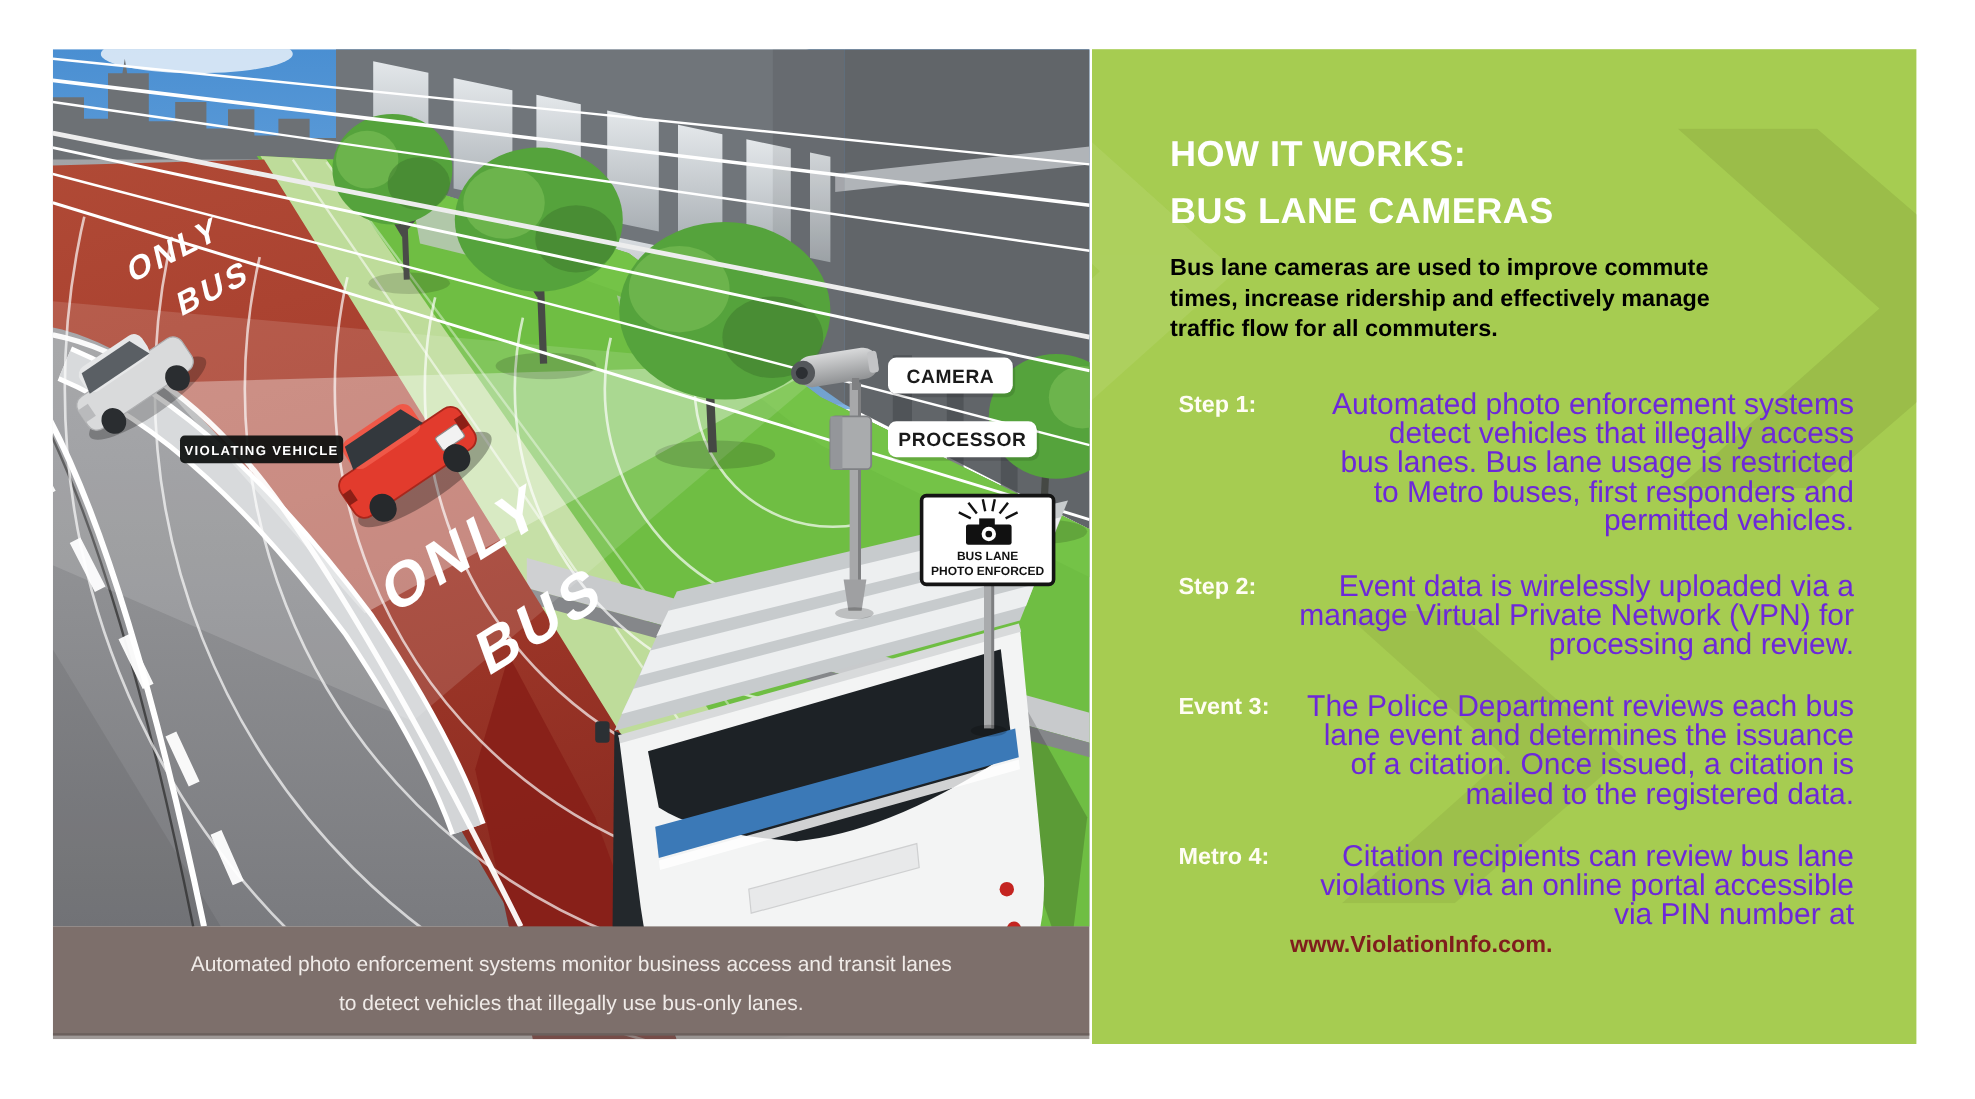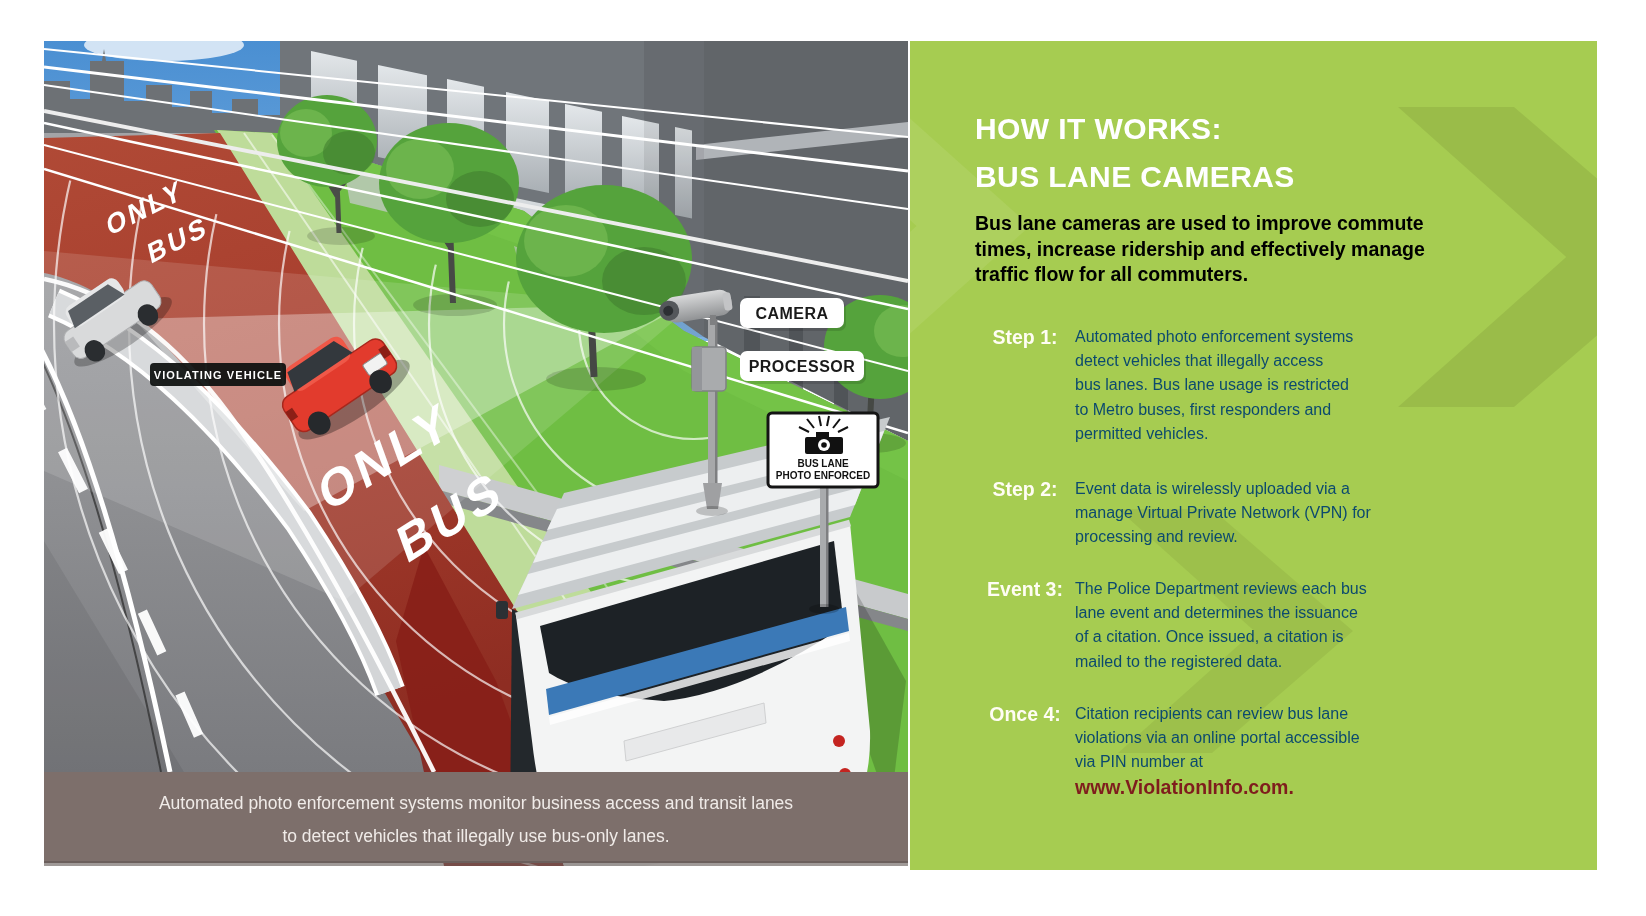--- a/index.html
+++ b/index.html
@@ -17,23 +17,23 @@
   .chev-band{width:100%;height:100%;
      clip-path:polygon(0% 0%,40% 0%,100% 50%,40% 100%,0% 100%,58% 50%);}
   .panel-title{position:absolute;left:65px;top:64px;width:560px;
      font-size:30px;font-weight:bold;color:#ffffff;line-height:48px;
      letter-spacing:.4px;white-space:pre-line;}
   .panel-intro{position:absolute;left:65px;top:170px;width:560px;
      font-size:19.5px;font-weight:bold;color:#000000;line-height:25.5px;
      white-space:pre-line;}
   .step{position:absolute;left:0;width:687px;}
   .step-label{position:absolute;left:72px;top:0;width:86px;
-     font-size:19.5px;font-weight:bold;color:#fffdf4;line-height:24.2px;text-align:center;}
+     font-size:19.5px;font-weight:bold;color:#fffdf4;line-height:24.2px;}
   .step-text{position:absolute;left:165px;top:0;width:470px;
-     font-size:16px;color:#0c4a6e;line-height:24.2px;white-space:pre-line;}
+     font-size:25px;color:#6d28d9;line-height:24.2px;white-space:pre-line;text-align:right;}
   .step-url{position:absolute;left:165px;top:734px;width:470px;
      font-size:19.5px;font-weight:bold;color:#7f1d1d;line-height:24.2px;}
 </style>
 </head>
 <body>
 
 <div class="canvas">
 
   <div class="scene">
   <svg viewBox="0 0 864 825" xmlns="http://www.w3.org/2000/svg">
@@ -347,21 +347,21 @@
 processing and review.</div>
     </div>
     <div class="step" style="top:536px;">
       <div class="step-label">Event 3:</div>
       <div class="step-text">The Police Department reviews each bus
 lane event and determines the issuance
 of a citation. Once issued, a citation is
 mailed to the registered data.</div>
     </div>
     <div class="step" style="top:661px;">
-      <div class="step-label">Once 4:</div>
+      <div class="step-label">Metro 4:</div>
       <div class="step-text">Citation recipients can review bus lane
 violations via an online portal accessible
 via PIN number at</div>
     </div>
     <div class="step-url">www.ViolationInfo.com.</div>
   </div>
 
 </div>
 
 </body></html>

